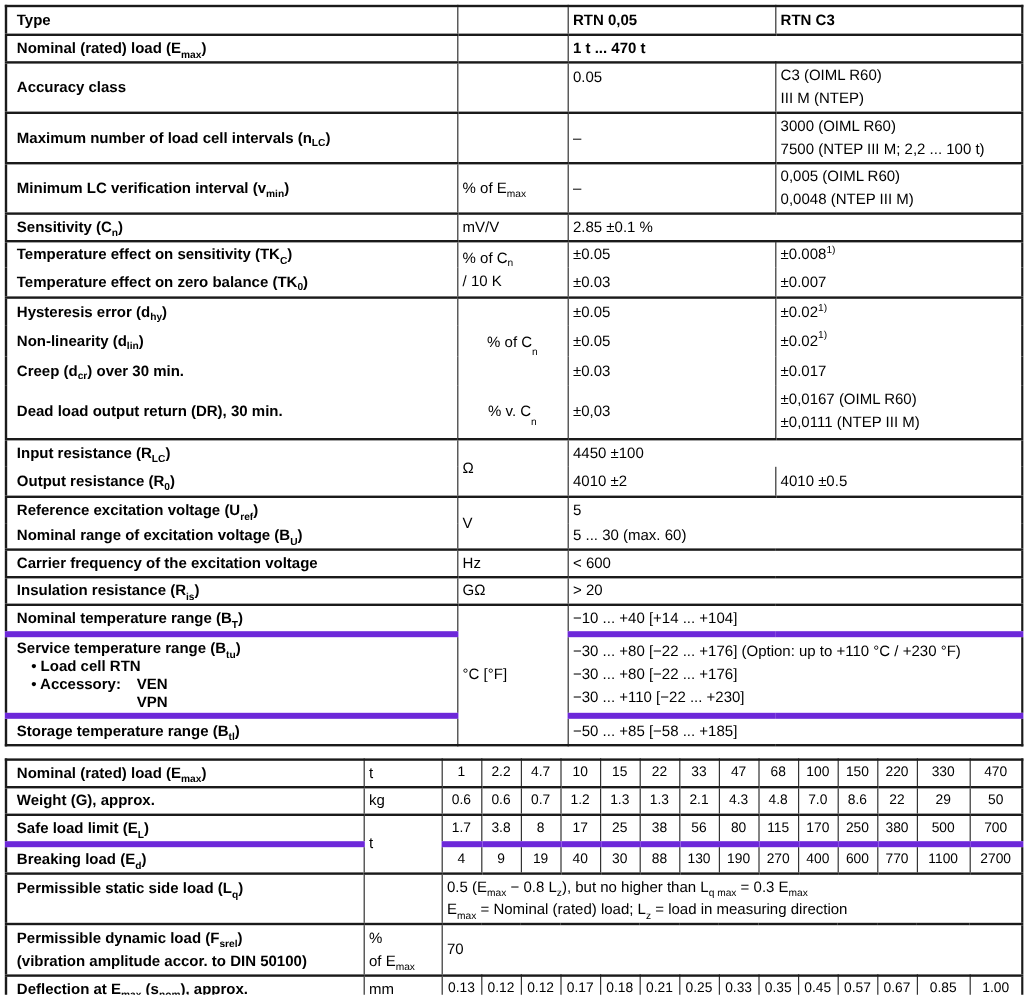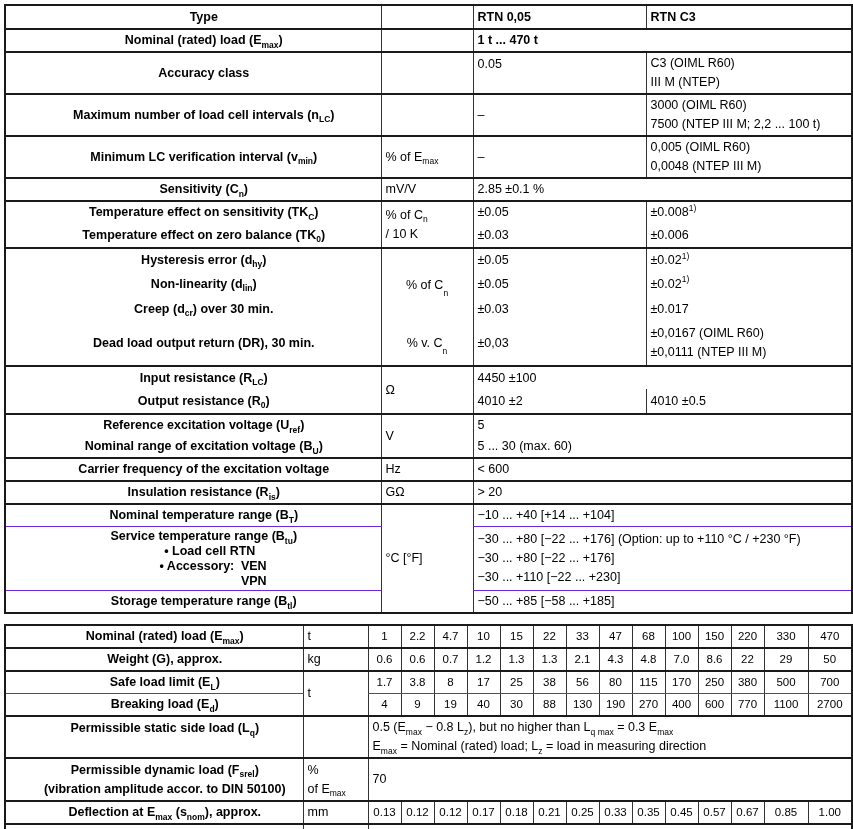--- a/index.html
+++ b/index.html
@@ -4,25 +4,25 @@
 <style>
   * { box-sizing: border-box; margin: 0; padding: 0; }
   html,body { width: 853px; height: 829px; background: #fff; color: #000;
     font-family: "Liberation Sans", sans-serif; }
   .page { padding: 4px 3px 0 4px; }
   table { border-collapse: collapse; table-layout: fixed; width: 847px;
     border: 2px solid #1a1a1a; }
   td { border-left: 1px solid #333; font-size: 12.5px; line-height: 19px;
     vertical-align: middle; padding: 1px 4px; overflow: hidden; }
   td:first-child { border-left: none; }
-  .lbl { font-weight: bold; text-align: center; padding-left: 25px; }
+  .lbl { font-weight: bold; text-align: left; padding-left: 8px; }
   .unit, .val { text-align: left; }
   .hdr { font-weight: bold; }
   .bb2 { border-bottom: 2px solid #1a1a1a; }
-  .bb1 { border-bottom: 1px solid #6d28d9; }
+  .bb1 { border-bottom: 5px solid #6d28d9; }
   .top { vertical-align: top; padding-top: 2px; }
   .num { font-size: 11.5px; text-align: center; padding: 1px 1px; }
   .h19{height:19px}.h20{height:20px}.h21{height:21px}.h22{height:22px}
   .h23{height:23px}.h24{height:24px}.h25{height:25px}
   .h42{height:42px}.h43{height:43px}.h44{height:44px}.h60{height:60px}
   .gap { height: 10px; }
   sub, sup { font-size: 0.68em; line-height: 0; margin-top: 16px; }
   .u-split { padding: 0; }
   .u-split .u-a { height: 72px; display: flex; align-items: center; justify-content: center; }
   .u-split .u-b { height: 44px; display: flex; align-items: center; justify-content: center; }
@@ -79,21 +79,21 @@
       </tr>
       <tr class="h22">
         <td class="lbl">Temperature effect on sensitivity (TK<sub>C</sub>)</td>
         <td class="unit bb2" rowspan="2">% of C<sub>n</sub><br>/ 10 K</td>
         <td class="val">±0.05</td>
         <td class="val">±0.008<sup>1)</sup></td>
       </tr>
       <tr class="h25">
         <td class="lbl bb2">Temperature effect on zero balance (TK<sub>0</sub>)</td>
         <td class="val bb2">±0.03</td>
-        <td class="val bb2">±0.006</td>
+        <td class="val bb2">±0.007</td>
       </tr>
       <tr class="h23">
         <td class="lbl">Hysteresis error (d<sub>hy</sub>)</td>
         <td class="unit bb2 u-split" rowspan="4">
           <div class="u-a">% of C<sub>n</sub></div>
           <div class="u-b">% v. C<sub>n</sub></div>
         </td>
         <td class="val">±0.05</td>
         <td class="val">±0.02<sup>1)</sup></td>
       </tr>

